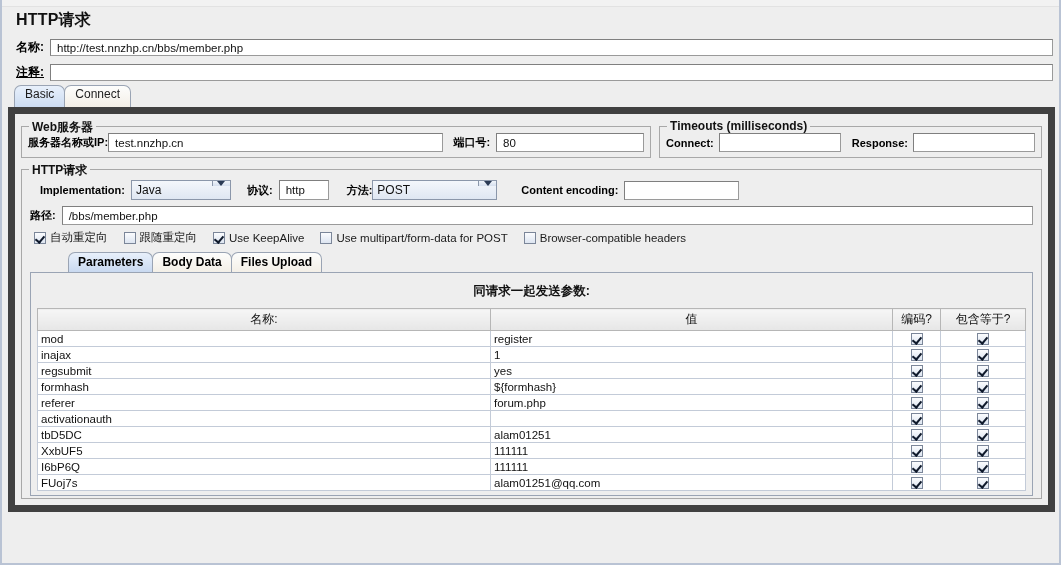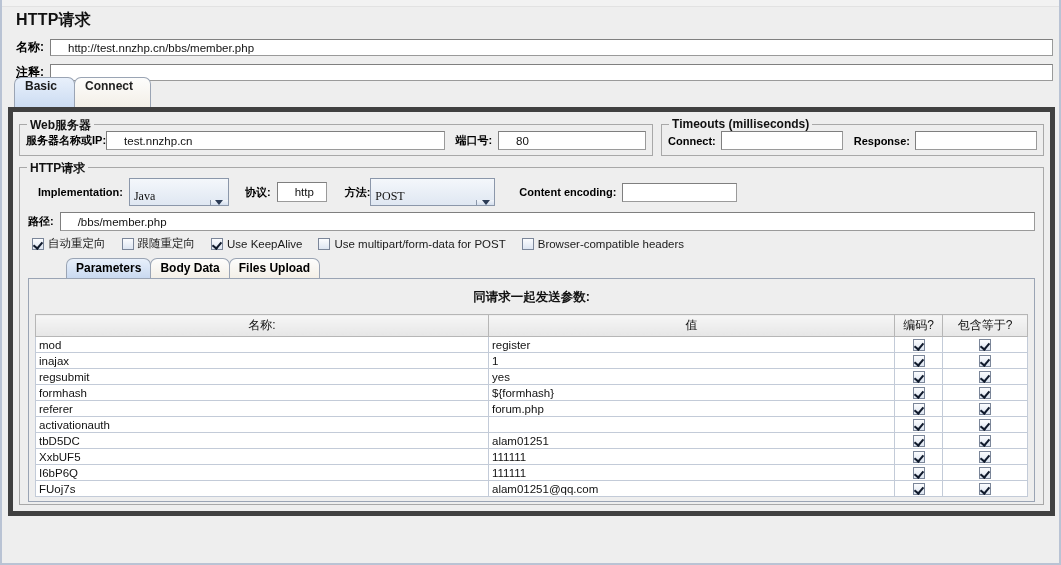--- a/index.html
+++ b/index.html
@@ -54,58 +54,58 @@
   }
   .tfield {
     flex: 1;
     height: 17px;
     line-height: 17px;
     background: #ffffff;
     border: 1px solid #9a9a9a;
     border-top-color: #7f7f7f;
     border-left-color: #7f7f7f;
     font-size: 11.5px;
-    padding: 0 17px;
+    padding: 0 6px;
     box-sizing: border-box;
     overflow: hidden;
     white-space: nowrap;
     color: #111;
   }
   
   .tabstrip {
     display: flex;
     align-items: flex-end;
     padding: 4px 0 0 12px;
     height: 20px;
     background: #eeeeee;
   }
   .tab {
     position: relative;
-    height: 30px;
+    height: 22px;
     line-height: 17px;
-    padding: 0 17px 0 10px;
-    font-size: 12px;
-    font-weight: bold;
+    padding: 0 10px 0 10px;
+    font-size: 12px;
+    font-weight: normal;
     border: 1px solid #9aa4b4;
     border-bottom: none;
     border-radius: 7px 7px 0 0;
     background: linear-gradient(to bottom, #fdfdfc 0%, #f3efe7 100%);
     color: #222;
     margin-right: -1px;
     box-sizing: border-box;
   }
   .tab.sel {
     background: linear-gradient(to bottom, #e8f0fb 0%, #ccdcf2 100%);
     color: #1a1a1a;
     z-index: 3;
   }
   
   .tabpanel {
     margin: 0 4px 0 6px;
-    border: 5px solid #404040;
+    border: 7px solid #404040;
     background: #eeeeee;
     padding: 5px 4px 4px 4px;
     box-sizing: border-box;
   }
   
   .group {
     position: relative;
     border: 1px solid #a8a8a8;
     margin: 7px 2px 2px 2px;
     padding: 4px 6px 5px 6px;
@@ -130,26 +130,25 @@
     font-size: 11px;
     white-space: nowrap;
   }
   
   .server-flex { display: flex; align-items: flex-start; }
   .server-left { flex: 1 1 auto; min-width: 0; }
   .server-right { flex: 0 0 372px; margin-left: 6px; }
   
   .combo {
     display: flex;
-    align-items: flex-end;
-    height: 28px;
+    align-items: flex-start;
+    height: 20px;
     border: 1px solid #8b97aa;
     background: linear-gradient(to bottom,#f4f7fb 0%, #dfe7f2 100%);
     box-sizing: border-box;
-    font-family: Liberation Serif, serif;
   }
   .combo .cval {
     flex: 1;
     line-height: 18px;
     padding: 0 4px;
     font-size: 12px;
     white-space: nowrap;
     overflow: hidden;
     color: #111;
   }

